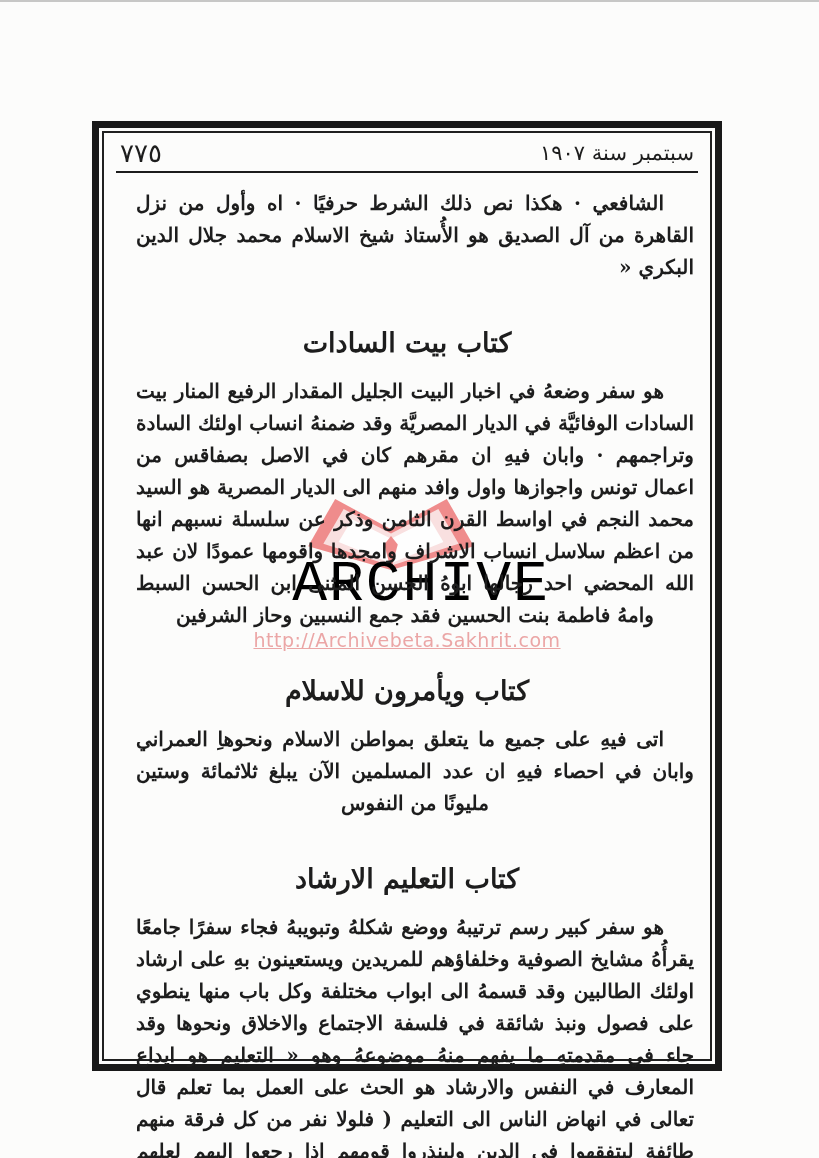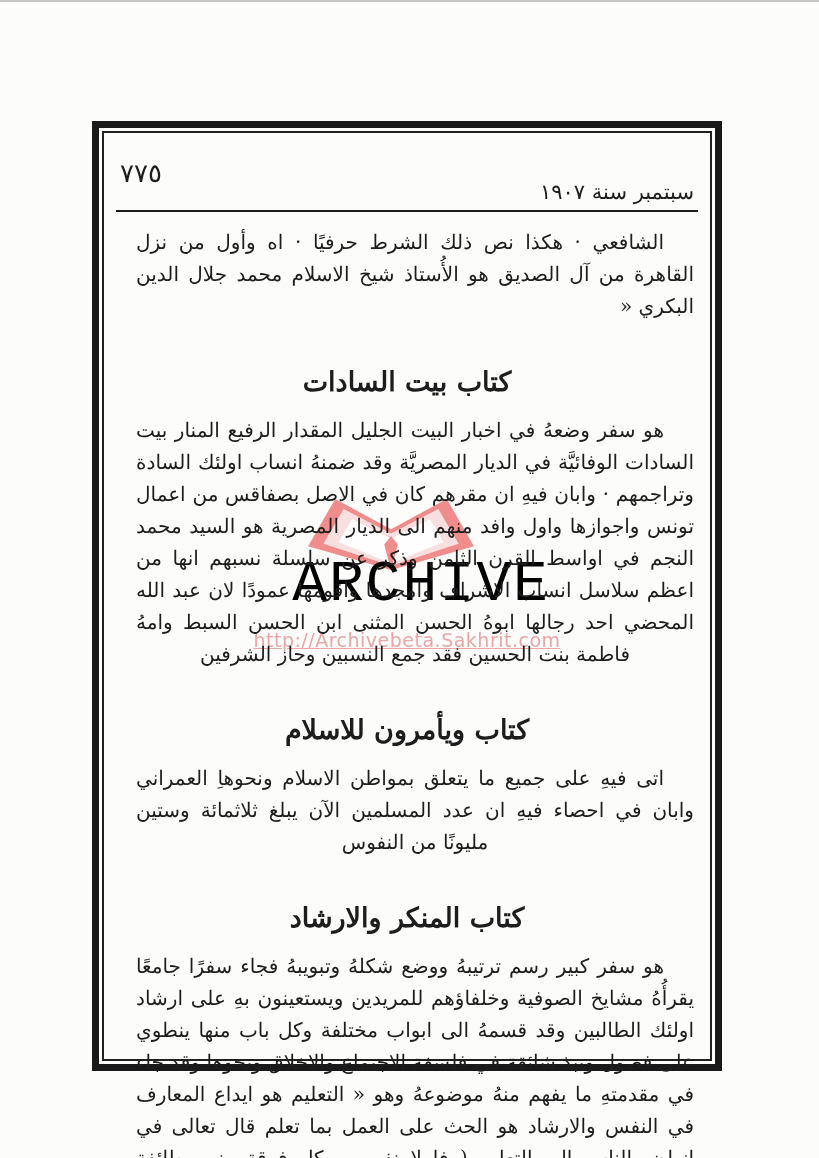--- a/index.html
+++ b/index.html
@@ -53,31 +53,32 @@
   }
 
   
   .header {
     display: flex; align-items: center; justify-content: space-between;
     direction: rtl;
     font-size: 21px; line-height: 28px;
     padding: 2px 4px 4px 4px;
     border-bottom: 2px solid #1c1c1c;
   }
-  .h-date { width: 170px; text-align: right; margin-top: 39px; }
+  .h-date { width: 170px; text-align: right; }
   .h-title { flex: 1; text-align: center; }
   .h-page { width: 170px; text-align: left; font-size: 26px; }
 
   
   .content { direction: rtl; padding: 0 4px; }
   .para {
     margin: 14px 0 0 16px;
     font-size: 20px; line-height: 32px;
     text-align: justify; text-align-last: right;
     text-indent: 30px;
+    font-weight: bold;
   }
   .para.last-center { text-align-last: center; }
   .para.tight { margin-top: 2px; }
   .heading {
     margin: 42px 0 2px 0;
     font-size: 27px; font-weight: 600; line-height: 36px;
     text-align: center; text-indent: 0;
   }
 </style>
 </head>
@@ -112,21 +113,21 @@
       <div class="content">
 
         <p class="para">الشافعي · هكذا نص ذلك الشرط حرفيًا · اه وأول من نزل القاهرة من آل الصديق هو الأُستاذ شيخ الاسلام محمد جلال الدين البكري «</p>
 
         <h2 class="heading">كتاب بيت السادات</h2>
         <p class="para last-center">هو سفر وضعهُ في اخبار البيت الجليل المقدار الرفيع المنار بيت السادات الوفائيَّة في الديار المصريَّة وقد ضمنهُ انساب اولئك السادة وتراجمهم · وابان فيهِ ان مقرهم كان في الاصل بصفاقس من اعمال تونس واجوازها واول وافد منهم الى الديار المصرية هو السيد محمد النجم في اواسط القرن الثامن وذكر عن سلسلة نسبهم انها من اعظم سلاسل انساب الاشراف وامجدها واقومها عمودًا لان عبد الله المحضي احد رجالها ابوهُ الحسن المثنى ابن الحسن السبط وامهُ فاطمة بنت الحسين فقد جمع النسبين وحاز الشرفين</p>
 
         <h2 class="heading">كتاب ويأمرون للاسلام</h2>
         <p class="para last-center">اتى فيهِ على جميع ما يتعلق بمواطن الاسلام ونحوهاِ العمراني وابان في احصاء فيهِ ان عدد المسلمين الآن يبلغ ثلاثمائة وستين مليونًا من النفوس</p>
 
-        <h2 class="heading">كتاب المنكر والارشاد</h2>
+        <h2 class="heading">كتاب التعليم الارشاد</h2>
         <p class="para">هو سفر كبير رسم ترتيبهُ ووضع شكلهُ وتبويبهُ فجاء سفرًا جامعًا يقرأُهُ مشايخ الصوفية وخلفاؤهم للمريدين ويستعينون بهِ على ارشاد اولئك الطالبين وقد قسمهُ الى ابواب مختلفة وكل باب منها ينطوي على فصول ونبذ شائقة في فلسفة الاجتماع والاخلاق ونحوها وقد جاء في مقدمتهِ ما يفهم منهُ موضوعهُ وهو « التعليم هو ايداع المعارف في النفس والارشاد هو الحث على العمل بما تعلم قال تعالى في انهاض الناس الى التعليم ( فلولا نفر من كل فرقة منهم طائفة ليتفقهوا في الدين ولينذروا قومهم اذا رجعوا اليهم لعلهم يحذرون ) وقال سبحانهُ في الحث على الارشاد ( ولتكن منكم امة يدعون الى الخير ويأمرون بالمعروف وينهون عن المنكر )</p>
         <p class="para last-center tight">ثم انهُ للحصول على المعلومات طريقان طريق النظر والاستدلال وطريق الرياضة والكشف وقد سلك طريق الرياضة كثير من مشايخ الصوفية ورجح آخرون الطريق الاول «</p>
 
       </div>
     </div>
   </div>
 
 </div>
 
 </body></html>

